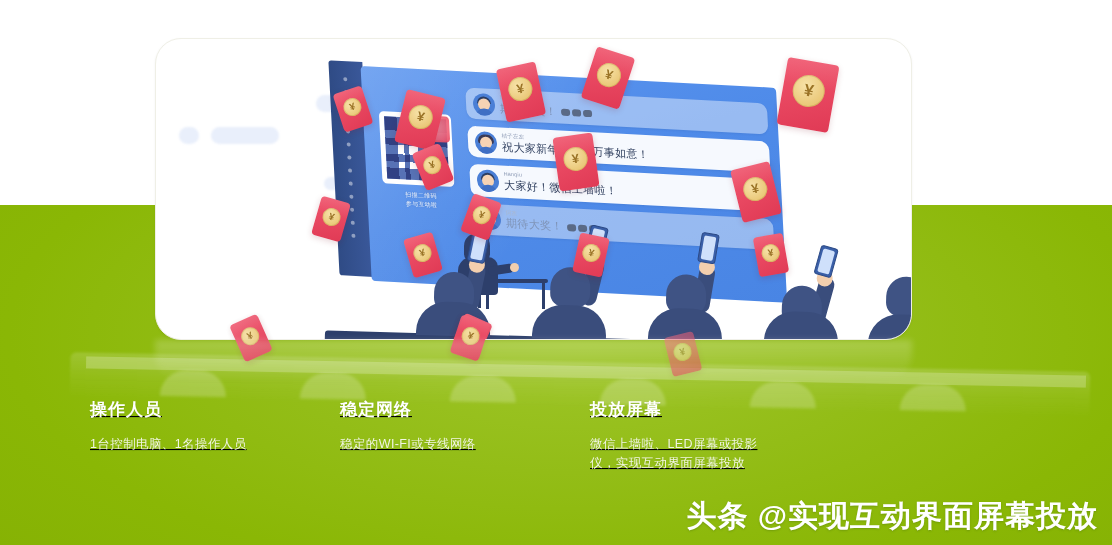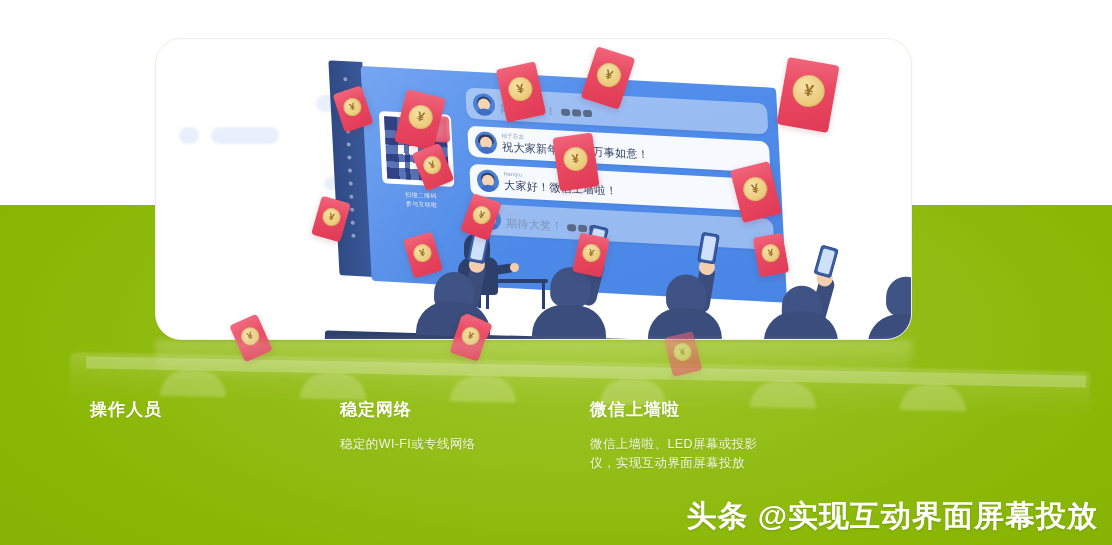--- a/index.html
+++ b/index.html
@@ -362,21 +362,21 @@
     filter: blur(3px);
   }
 
   
   .features {
     position: absolute;
     left: 90px; top: 398px;
     width: 1000px; height: 100px;
     display: flex;
   }
-  .feature { width: 252px; padding-right: 28px; }
+  .feature { width: 252px; padding-right: 28px; text-decoration: underline; }
   .feature h3 {
     color: #ffffff;
     font-size: 17px;
     font-weight: bold;
     letter-spacing: 1px;
     margin-bottom: 14px;
     text-shadow: 0 1px 1px rgba(60,95,10,0.22);
   }
   .feature p {
     color: #f2f7e1;
@@ -621,27 +621,28 @@
     </div>
   <div class="env sm" style="left:668px; top:334px; transform:rotate(-14deg); opacity:0.55;">
       <div class="coin">¥</div>
     </div>
 
   <div class="card-reflect"></div>
 
   <div class="features">
     <div class="feature">
       <h3>操作人员</h3>
+      <p>1台控制电脑、1名操作人员</p>
     </div>
     <div class="feature">
       <h3>稳定网络</h3>
       <p>稳定的WI-FI或专线网络</p>
     </div>
     <div class="feature">
-      <h3>微信上墙啦</h3>
+      <h3>投放屏幕</h3>
       <p>微信上墙啦、LED屏幕或投影仪，实现互动界面屏幕投放</p>
     </div>
     <div class="feature">
     </div>
   </div>
 
   <div class="watermark">头条 @实现互动界面屏幕投放</div>
 
 </div>
 

